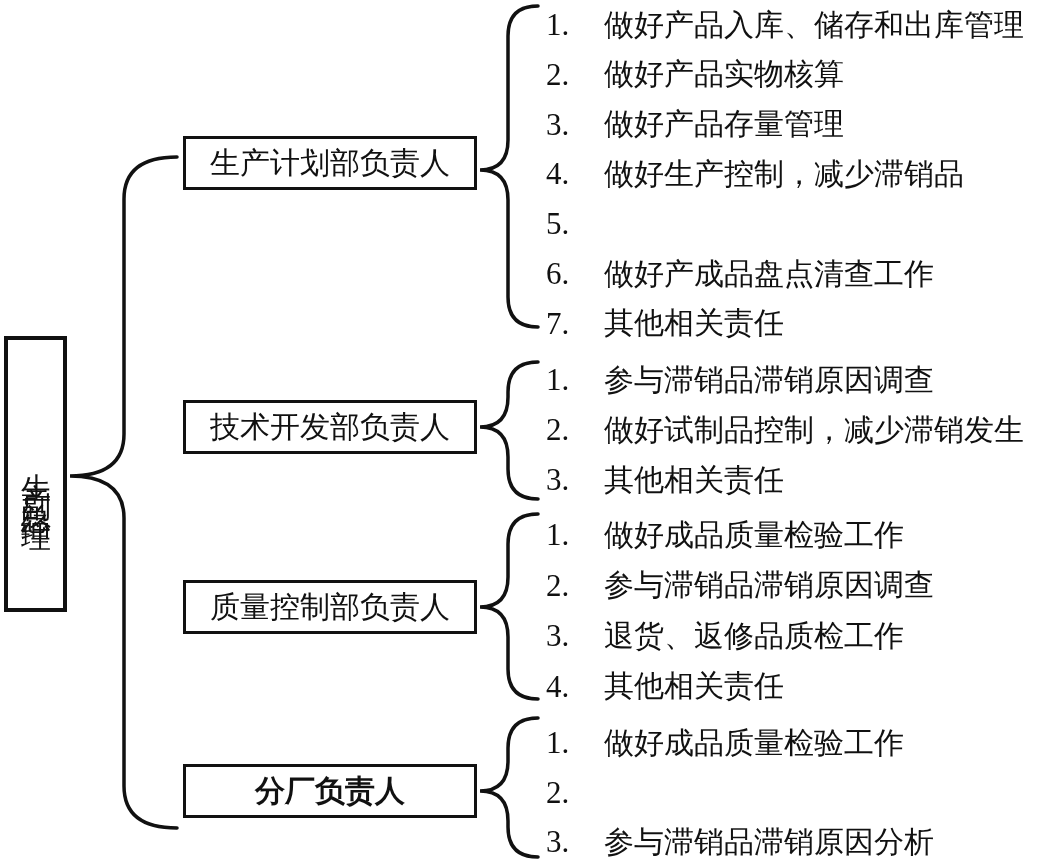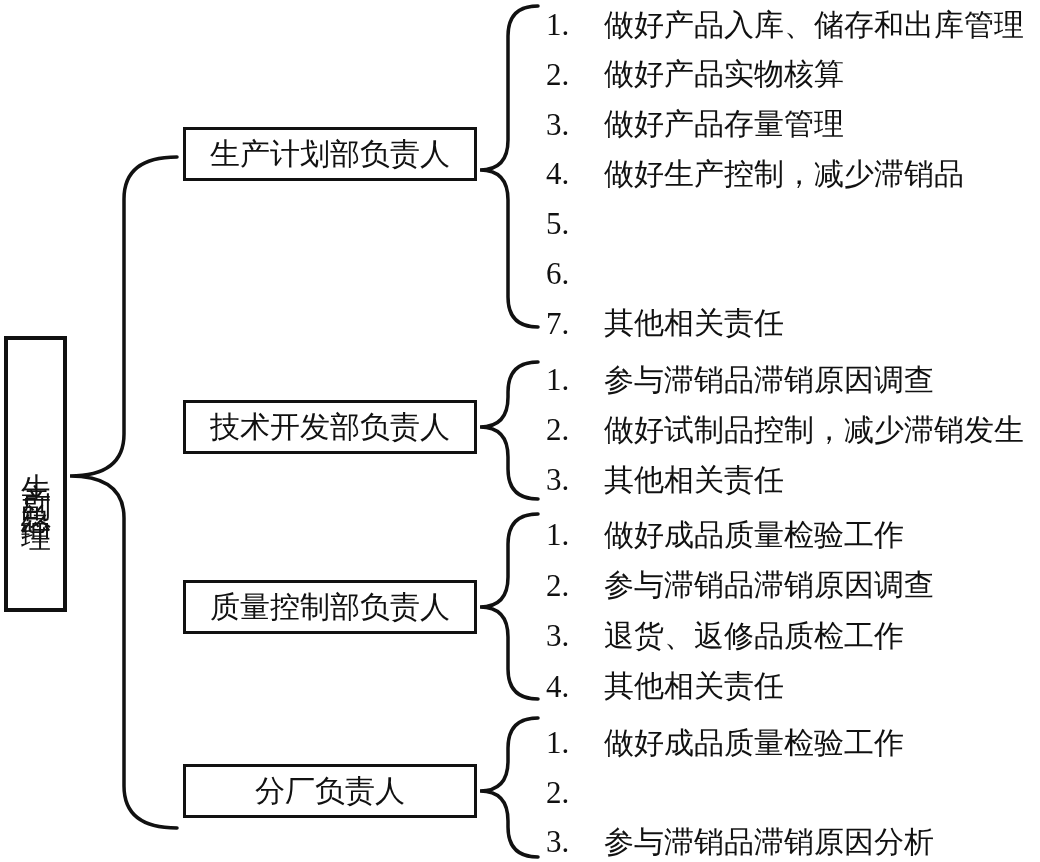--- a/index.html
+++ b/index.html
@@ -59,21 +59,21 @@
       <path d="M 538 362 Q 508 362 508 392 L 508 397 Q 508 427 480 427 Q 508 427 508 457 L 508 469 Q 508 499 538 499"></path>
       <path d="M 538 514 Q 508 514 508 544 L 508 577 Q 508 607 480 607 Q 508 607 508 637 L 508 669 Q 508 699 538 699"></path>
       <path d="M 538 718 Q 508 718 508 748 L 508 761 Q 508 791 480 791 Q 508 791 508 821 L 508 827 Q 508 857 538 857"></path>
     </svg>
 
   <div class="box root-box">
     <span>生产副总经理</span>
   </div>
 
   <div id="groups">
-      <div class="box dept-box" style="top: 127px;">
+      <div class="box dept-box" style="top: 136px;">
         <span>生产计划部负责人</span>
       </div>
       <div class="item-row" style="top: 4px;">
         <span class="num">1.</span>
         <span class="txt">做好产品入库、储存和出库管理</span>
       </div>
       <div class="item-row" style="top: 53.8px;">
         <span class="num">2.</span>
         <span class="txt">做好产品实物核算</span>
       </div>
@@ -83,20 +83,21 @@
       </div>
       <div class="item-row" style="top: 153.4px;">
         <span class="num">4.</span>
         <span class="txt">做好生产控制，减少滞销品</span>
       </div>
       <div class="item-row" style="top: 203.2px;">
         <span class="num">5.</span>
       </div>
       <div class="item-row" style="top: 253px;">
         <span class="num">6.</span>
+        <span class="txt">做好产成品盘点清查工作</span>
       </div>
       <div class="item-row" style="top: 302.8px;">
         <span class="num">7.</span>
         <span class="txt">其他相关责任</span>
       </div>
       <div class="box dept-box" style="top: 400px;">
         <span>技术开发部负责人</span>
       </div>
       <div class="item-row" style="top: 359px;">
         <span class="num">1.</span>
@@ -122,21 +123,21 @@
         <span class="txt">参与滞销品滞销原因调查</span>
       </div>
       <div class="item-row" style="top: 615.2px;">
         <span class="num">3.</span>
         <span class="txt">退货、返修品质检工作</span>
       </div>
       <div class="item-row" style="top: 665.8px;">
         <span class="num">4.</span>
         <span class="txt">其他相关责任</span>
       </div>
-      <div class="box dept-box" style="top: 764px;">
+      <div class="box dept-box" style="top: 764px; font-weight: bold;">
         <span>分厂负责人</span>
       </div>
       <div class="item-row" style="top: 722px;">
         <span class="num">1.</span>
         <span class="txt">做好成品质量检验工作</span>
       </div>
       <div class="item-row" style="top: 771.5px;">
         <span class="num">2.</span>
       </div>
       <div class="item-row" style="top: 821px;">

